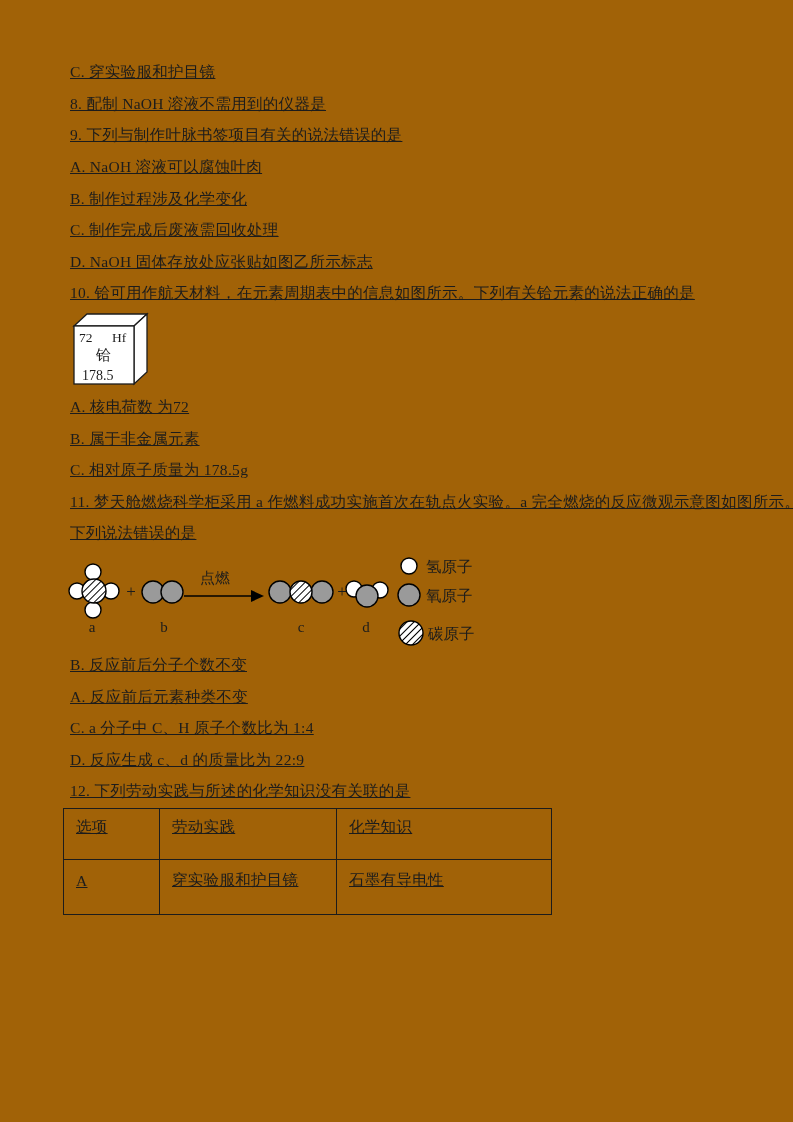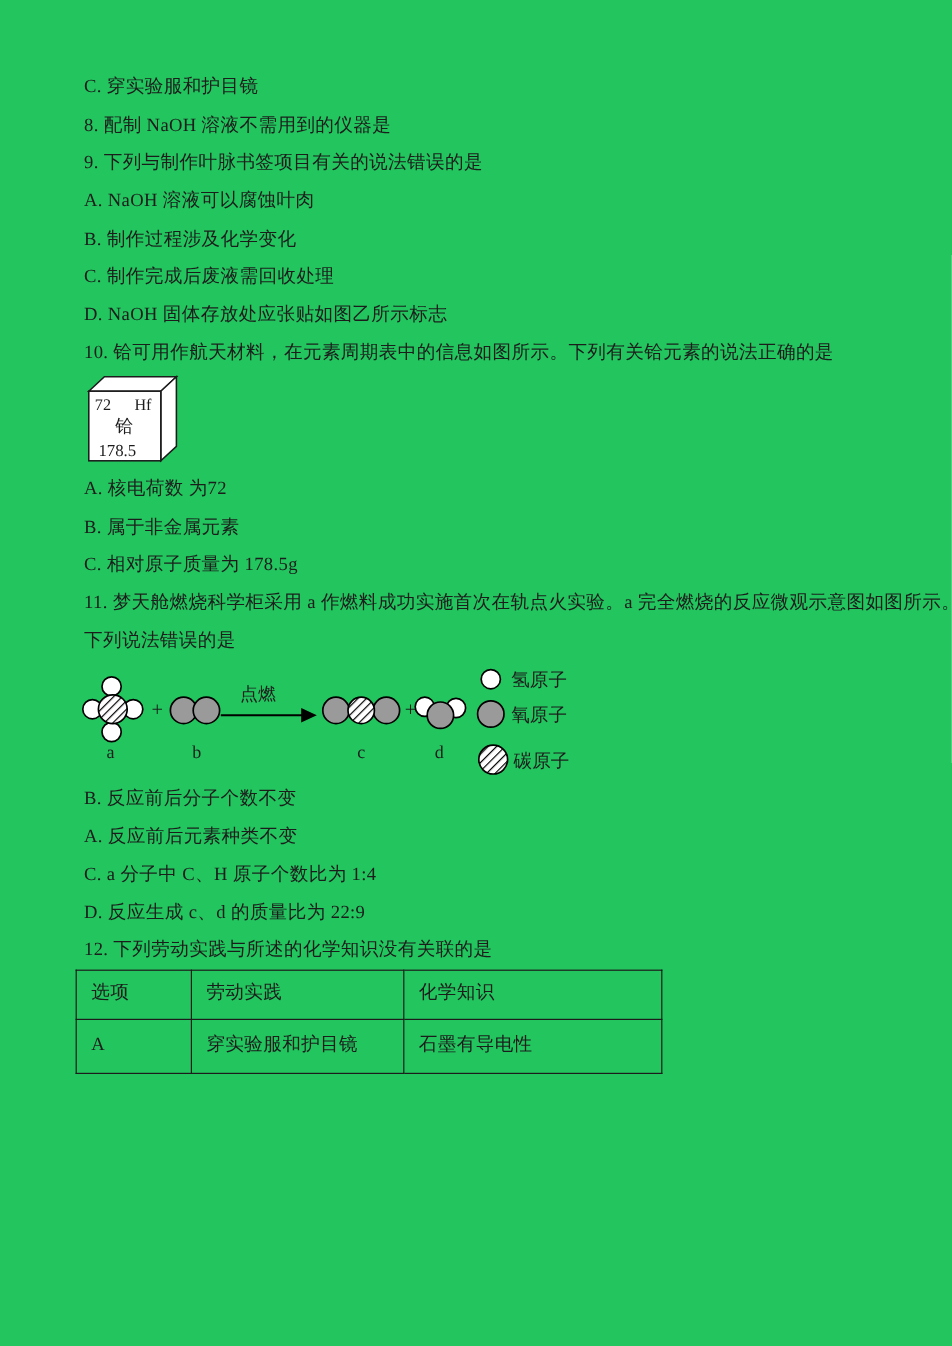--- a/index.html
+++ b/index.html
@@ -1,22 +1,23 @@
 <!DOCTYPE html>
 <html><head>
 <meta charset="utf-8">
 <style>
   html,body { margin:0; padding:0; }
   .page {
     position:relative;
     width:793px; height:1122px;
-    background:#22c55e;
+    background:#a16207;
     color:#1c1c1c;
     font-family:"Liberation Serif","DejaVu Serif",serif;
     overflow:hidden;
+    text-decoration:underline;
   }
   .content { padding:57px 40px 0 70px; }
   .line {
     height:31.6px;
     display:flex; align-items:center;
     font-size:15.5px;
     white-space:pre;
     letter-spacing:0.3px;
   }
   .opt-grid {
@@ -33,21 +34,21 @@
   table.practice-table {
     border-collapse:collapse;
     margin-left:-7px;
     table-layout:fixed;
     width:488px;
     font-size:15.5px;
     letter-spacing:0.3px;
   }
   table.practice-table td {
     border:1.4px solid #1c1c1c;
-    padding:0 4px 2px 12px;
+    padding:0 4px 12px 12px;
     vertical-align:middle;
   }
   tr.hdr td { height:38px; }
   tr.row td { height:42px; }
 </style>
 </head>
 <body>
 
 <div class="page">
   <div class="content">

